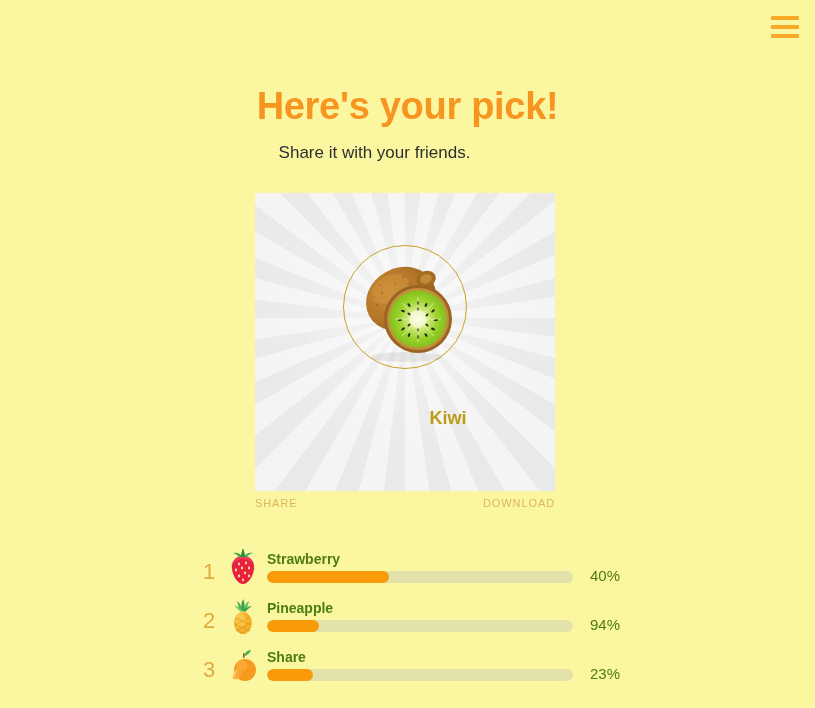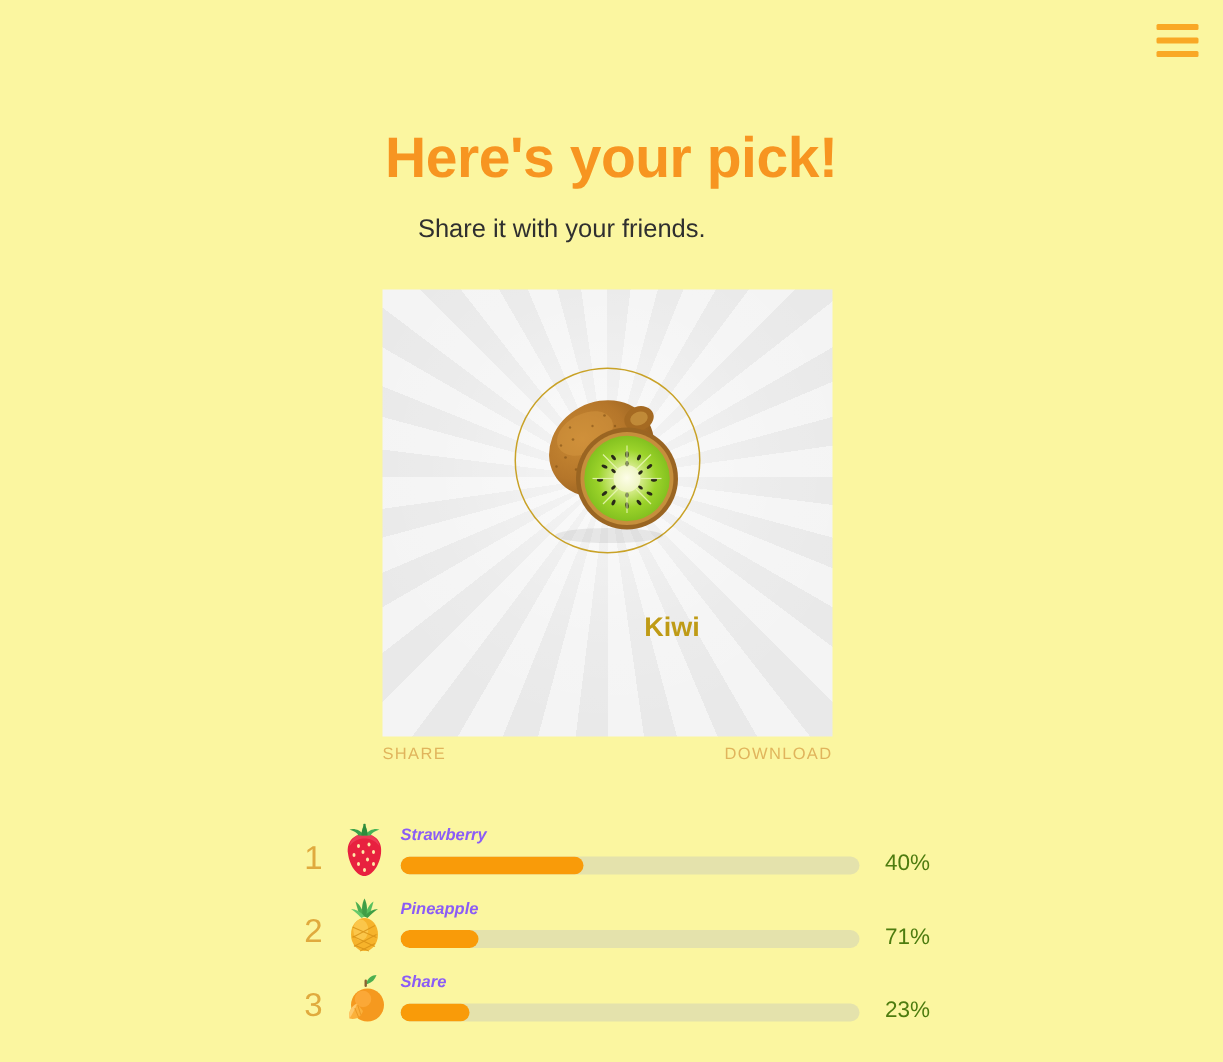--- a/index.html
+++ b/index.html
@@ -176,24 +176,23 @@
     top: 4px;
     width: 30px;
     height: 38px;
   }
   .rank-emoji svg { display: block; width: 30px; height: 38px; }
 
   .rank-name {
     position: absolute;
     left: 77px;
     top: 6px;
-    font-size: 11px;
+    font-size: 14px;
     font-weight: bold;
-    color: #8b5cf6;
-    font-style: italic;
+    color: #4d7c0f;
   }
   .bar-track {
     position: absolute;
     left: 77px;
     top: 26px;
     width: 306px;
     height: 12px;
     background: #e4e2ac;
     border-radius: 6px;
     overflow: hidden;
@@ -376,21 +375,21 @@
           <line x1="7" y1="27" x2="22" y2="19"></line>
           <line x1="8" y1="33" x2="23" y2="25"></line>
           <line x1="12" y1="36" x2="22" y2="31"></line>
         </g>
       </svg>
     </div>
     <div class="rank-name">Pineapple</div>
     <div class="bar-track">
       <div class="bar-fill" style="width: 17%;"></div>
     </div>
-    <div class="rank-pct">71%</div>
+    <div class="rank-pct">94%</div>
   </div>
 
   <div class="rank-row">
     <div class="rank-num">3</div>
     <div class="rank-emoji">
       <svg viewBox="0 0 30 38" xmlns="http://www.w3.org/2000/svg">
         <path d="M16 9 C17 5 20 3 23 3 C22 6 20 8 17 9 Z" fill="#4caf50"></path>
         <rect x="15" y="6" width="1.6" height="5" rx="0.8" fill="#8a6130"></rect>
         <circle cx="17" cy="23" r="11" fill="#f5991f"></circle>
         <circle cx="14" cy="19" r="5.5" fill="#ffb347" opacity="0.6"></circle>

